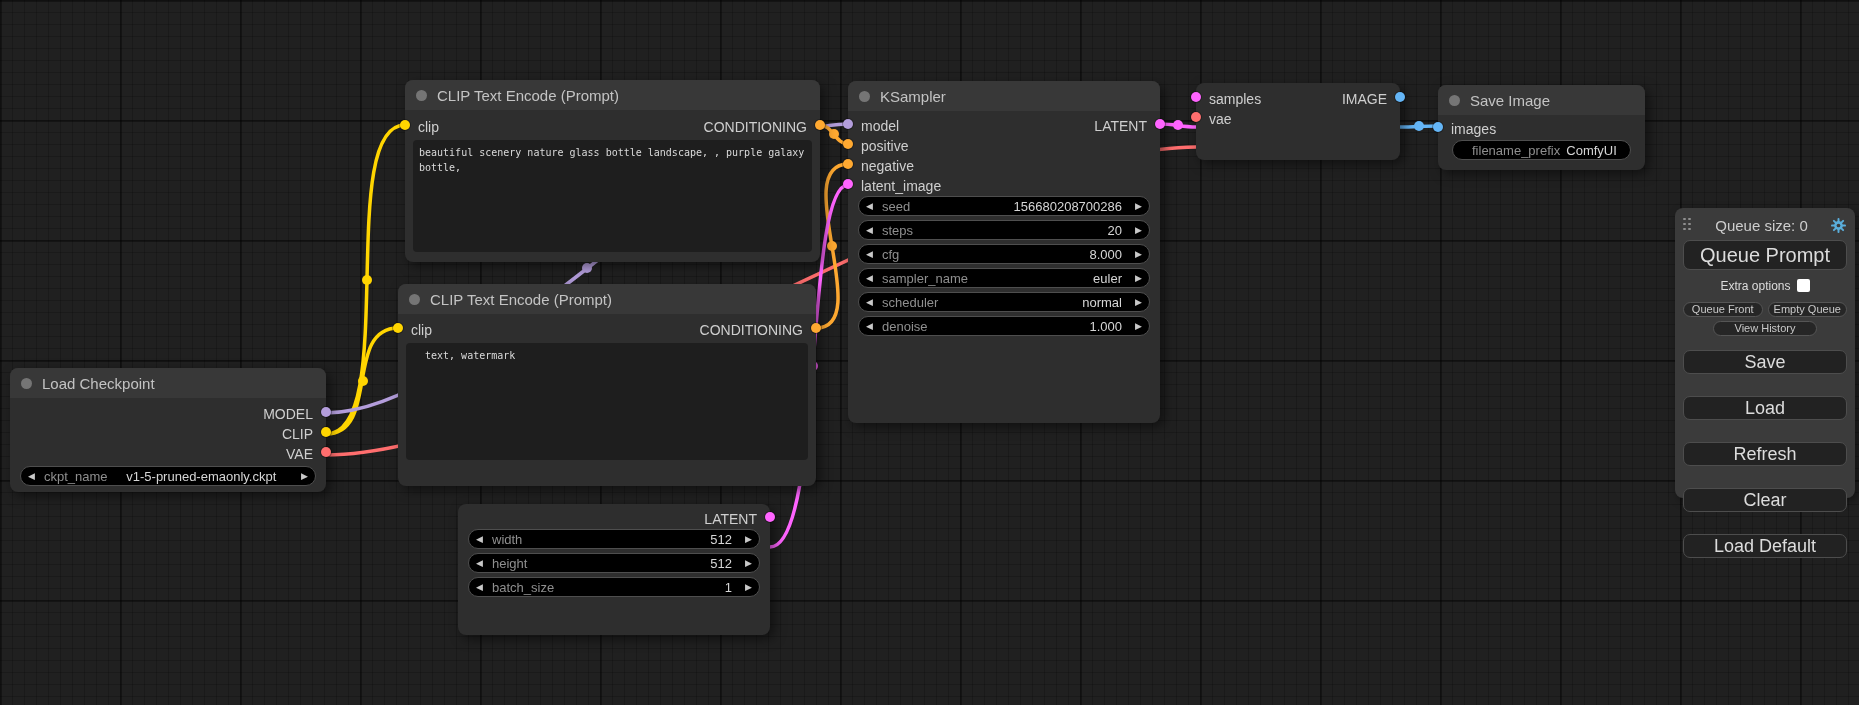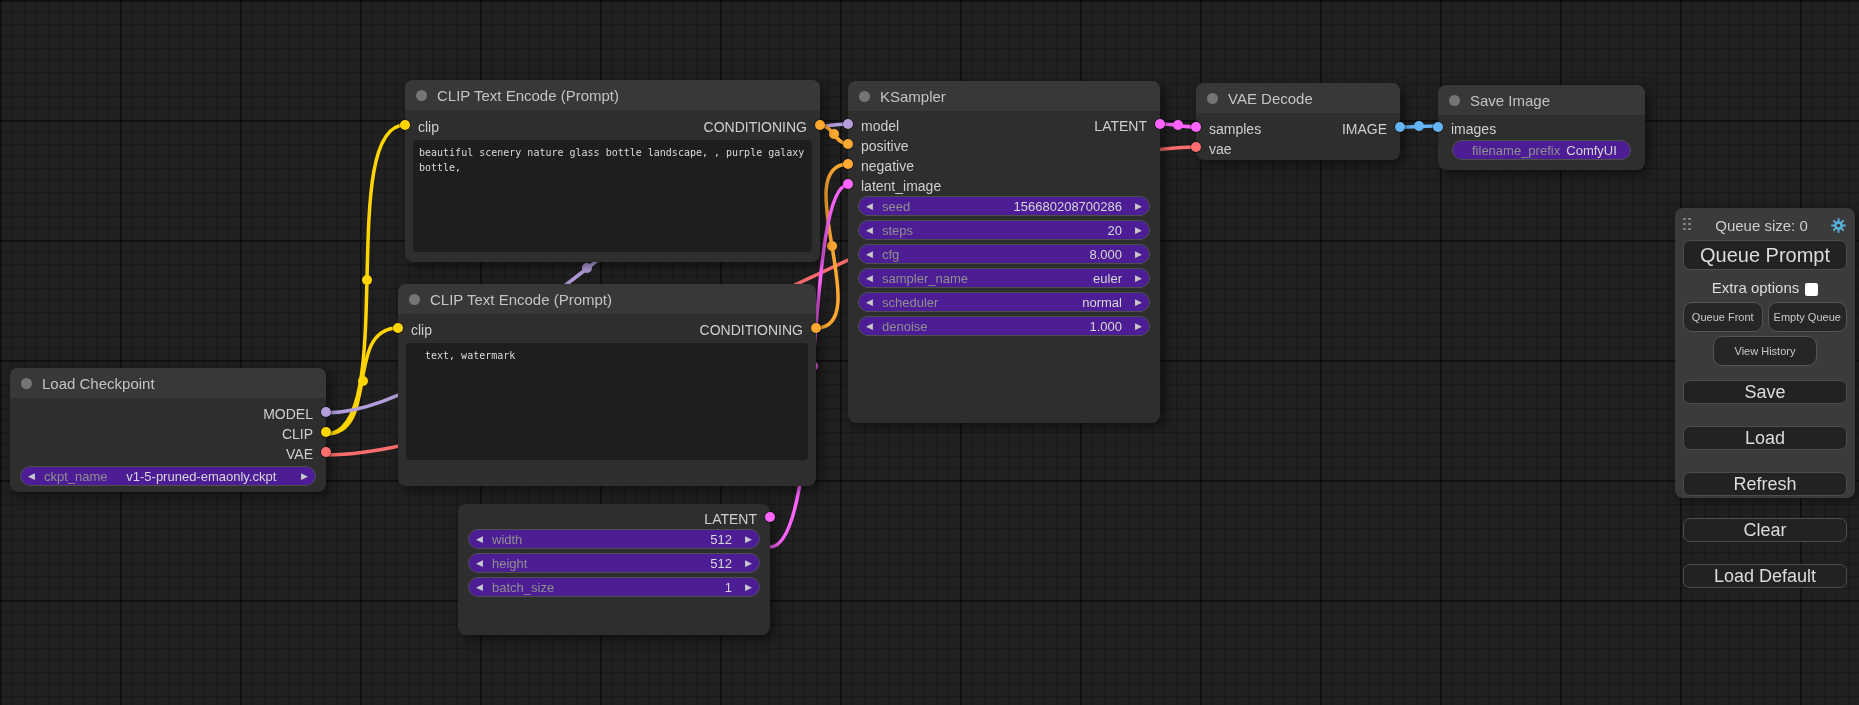--- a/index.html
+++ b/index.html
@@ -44,21 +44,21 @@
   .plabel-out{margin-left:auto;margin-right:13px;color:#cfcfcf;}
   textarea.prompt{
     display:block;background:#1e1e1e;border:none;outline:none;border-radius:4px;
     margin:5px 8px 0 8px;padding:5px 6px;resize:none;
     font-family:"DejaVu Sans Mono",monospace;font-size:10px;line-height:15px;color:#dadada;
     box-sizing:border-box;overflow:hidden;
   }
   
   .widgets{padding:0 10px;}
   .widget{
-    height:20px;border-radius:10px;background:#4c1d95;border:1px solid #4e4e4e;
+    height:20px;border-radius:10px;background:#000000;border:1px solid #4e4e4e;
     display:flex;align-items:center;padding:0 7px;margin-bottom:4px;
     font-size:13px;box-sizing:border-box;
   }
   .arrow{color:#c9c9c9;font-size:9px;width:13px;flex:0 0 auto;line-height:1;}
   .arrow.right{text-align:right;}
   .wlabel{color:#8f8f8f;margin-left:3px;white-space:nowrap;}
   .wlabel.indent{margin-left:12px;}
   .wvalue{margin-left:auto;margin-right:7px;color:#d6d6d6;white-space:nowrap;}
   .wvalue-center{flex:1;text-align:center;color:#d6d6d6;white-space:nowrap;}
   .knob{width:13px;height:13px;border-radius:50%;flex:0 0 auto;margin-left:2px;}
@@ -73,25 +73,25 @@
   .dots i{width:2.5px;height:2.5px;border-radius:50%;background:#8f8f8f;}
   .qsize{flex:1;text-align:center;font-size:15px;color:#cdcdcd;}
   .gear{width:17px;height:17px;flex:0 0 auto;}
   .menu-btn{
     display:block;width:100%;height:24px;background:#222222;border:1px solid #4d4d4d;
     border-radius:7px;color:#dcdcdc;font-size:18px;line-height:21px;text-align:center;
     font-family:inherit;box-sizing:border-box;padding:0;cursor:pointer;
   }
   .menu-btn.big{height:30px;font-size:20px;line-height:27px;margin-top:6px;}
   .stack .menu-btn{margin-bottom:22px;}
-  .extra{display:flex;align-items:flex-end;justify-content:center;gap:6px;margin-top:9px;height:17px;font-size:15px;color:#dddddd;}
+  .extra{display:flex;align-items:flex-start;justify-content:center;gap:6px;margin-top:9px;height:17px;font-size:12px;color:#dddddd;}
   .checkbox{width:13px;height:13px;background:#ffffff;border-radius:2px;}
   .pill-row{display:flex;gap:5px;margin-top:6px;}
   .pill{
-    flex:1;height:30px;background:#262626;border:1px solid #555555;border-radius:9px;
+    flex:1;height:15px;background:#262626;border:1px solid #555555;border-radius:9px;
     color:#c9c9c9;font-size:11px;line-height:13px;text-align:center;font-family:inherit;
     box-sizing:border-box;padding:0;cursor:pointer;
   }
   .pill.solo{flex:0 0 auto;width:104px;margin:4px auto 0 auto;display:block;}
   .stack{margin-top:14px;}
 </style>
 </head>
 <body>
 
 <div class="canvas">
@@ -256,24 +256,20 @@
       <div class="widget">
         <span class="arrow">◀</span>
         <span class="wlabel">denoise</span>
         <span class="wvalue">1.000</span>
         <span class="arrow right">▶</span>
       </div>
     </div>
   </div>
 
   <div class="node" style="left:1196px;top:83px;width:204px;height:77px">
-    <div class="node-title">
-      <span class="tdot"></span>
-      <span>VAE Decode</span>
-    </div>
     <div class="prow" style="margin-top:4px">
       <span class="pdot in" style="background: rgb(255, 100, 255);"></span>
       <span class="plabel-in">samples</span>
       <span class="plabel-out">IMAGE</span>
       <span class="pdot out" style="background: rgb(100, 181, 246);"></span>
     </div>
     <div class="prow">
       <span class="pdot in" style="background: rgb(255, 110, 110);"></span>
       <span class="plabel-in">vae</span>
     </div>

